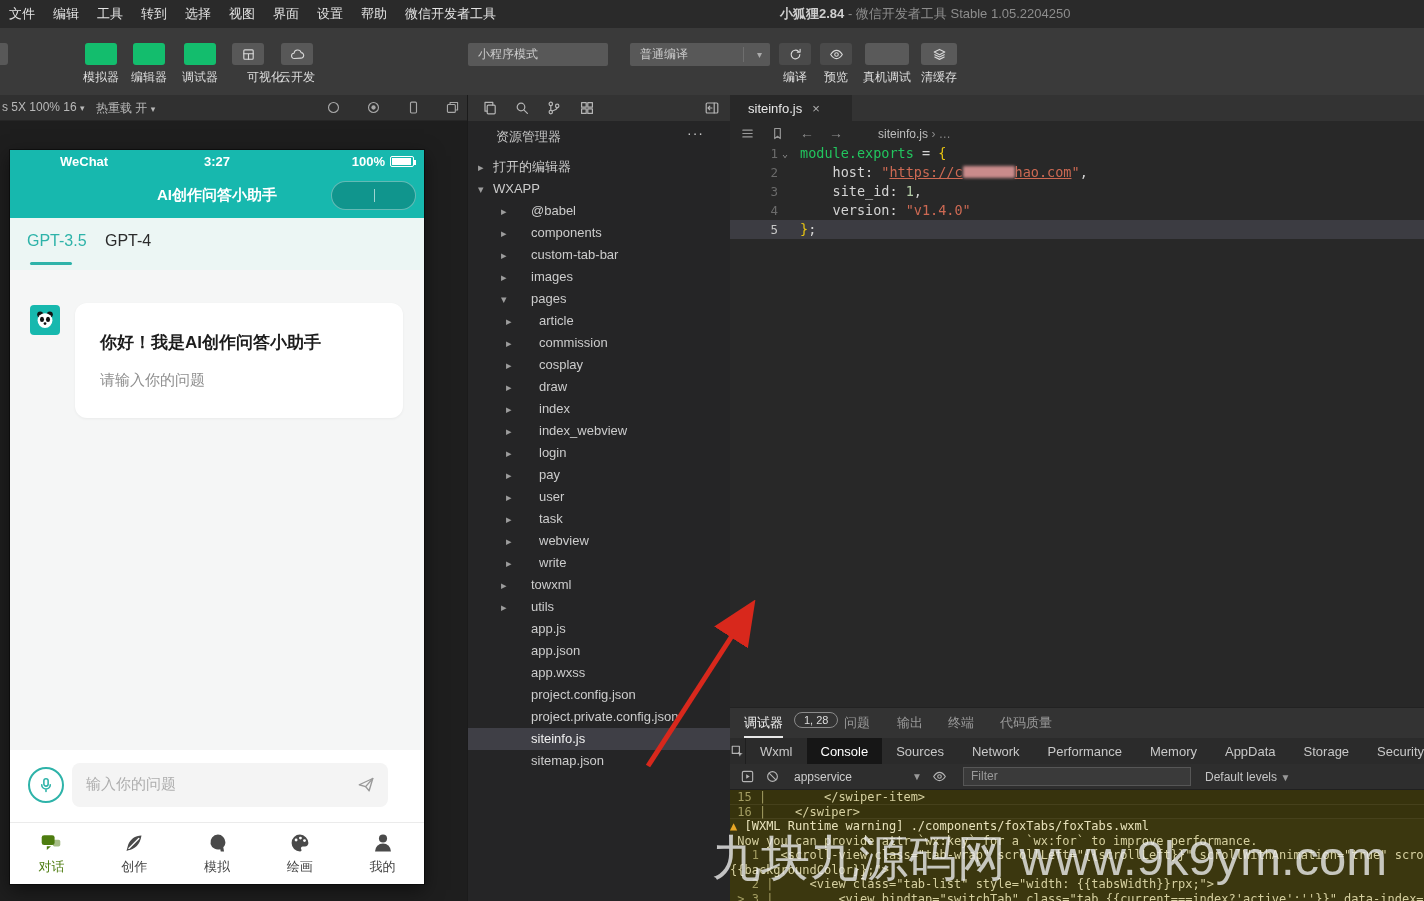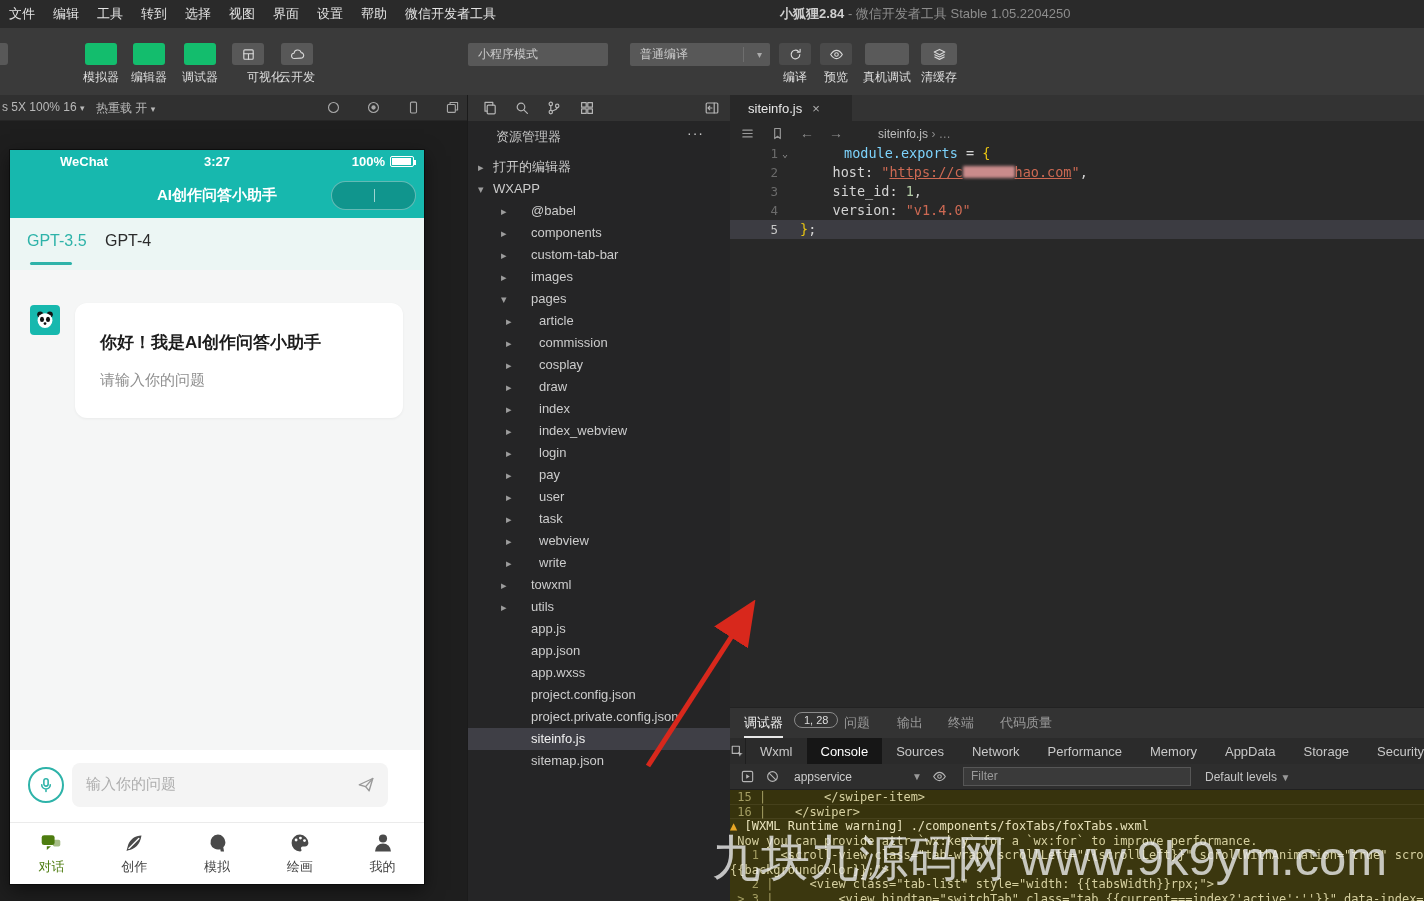--- a/index.html
+++ b/index.html
@@ -95,21 +95,21 @@
   .breadcrumb .ic { position:absolute; top:5px; }
   .breadcrumb .arrowglyph { position:absolute; top:4px; font-size:14px; color:#8f8f8f; }
   .bc-text { position:absolute; left:148px; top:6px; color:#bdbdbd;text-align:center; }
   .codepane { position:absolute; left:0; top:49px; width:694px; font-family:"DejaVu Sans Mono", monospace; font-size:13.5px; }
   .cline { position:relative; height:19px; line-height:19px; white-space:pre; }
   .cline.current { background:#3c3c42; }
   .gut { position:absolute; left:0; width:48px; text-align:right; color:#6b6b6b; font-size:12.5px; }
   .cline.current .gut { color:#c6c6c6; }
   .fold { position:absolute; left:52px; color:#9a9a9a; font-size:10px; }
   .ctext { position:absolute; left:70px; }
-  .tk-kw { color:#7dd3fc;margin-left:44px; } .tk-pl { color:#d4d4d4; } .tk-br { color:#e8c412; }
+  .tk-kw { color:#22c55e; } .tk-pl { color:#d4d4d4; } .tk-br { color:#e8c412; }
   .tk-str { color:#cd6953; } .tk-stru { color:#cd6953; text-decoration:underline; }
   .tk-num { color:#b5cea8; }
   .tk-red { display:inline-block; width:52px; height:12px; background:#c98b8b; filter:blur(1.5px); border-radius:1px; vertical-align:-1px; }
 
   
   .debugger { position:absolute; left:730px; top:707px; width:694px; height:194px; background:#333; border-top:1px solid #222; }
   .dbg-tabs { position:absolute; left:0; top:0; width:694px; height:30px; }
   .dbg-tab { position:absolute; top:6px; font-size:13px; color:#9a9a9a; white-space:nowrap; }
   .dbg-tab.active { color:#f0f0f0; border-bottom:2px solid #e7e7e7; padding-bottom:4px; }
   .dbg-badge { position:absolute; left:64px; top:4px; border:1px solid #8a8a8a; border-radius:10px; padding:1px 9px;

